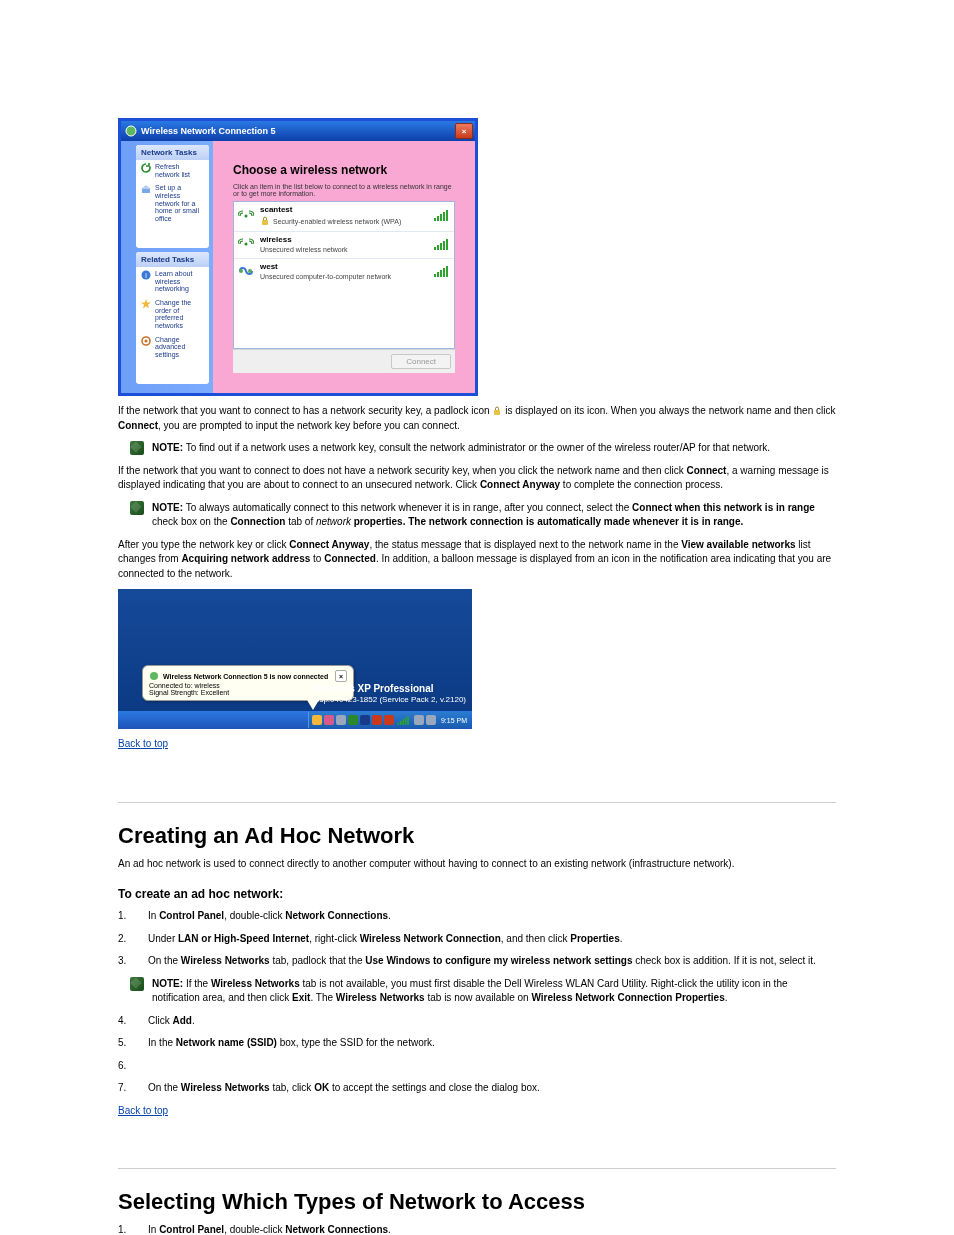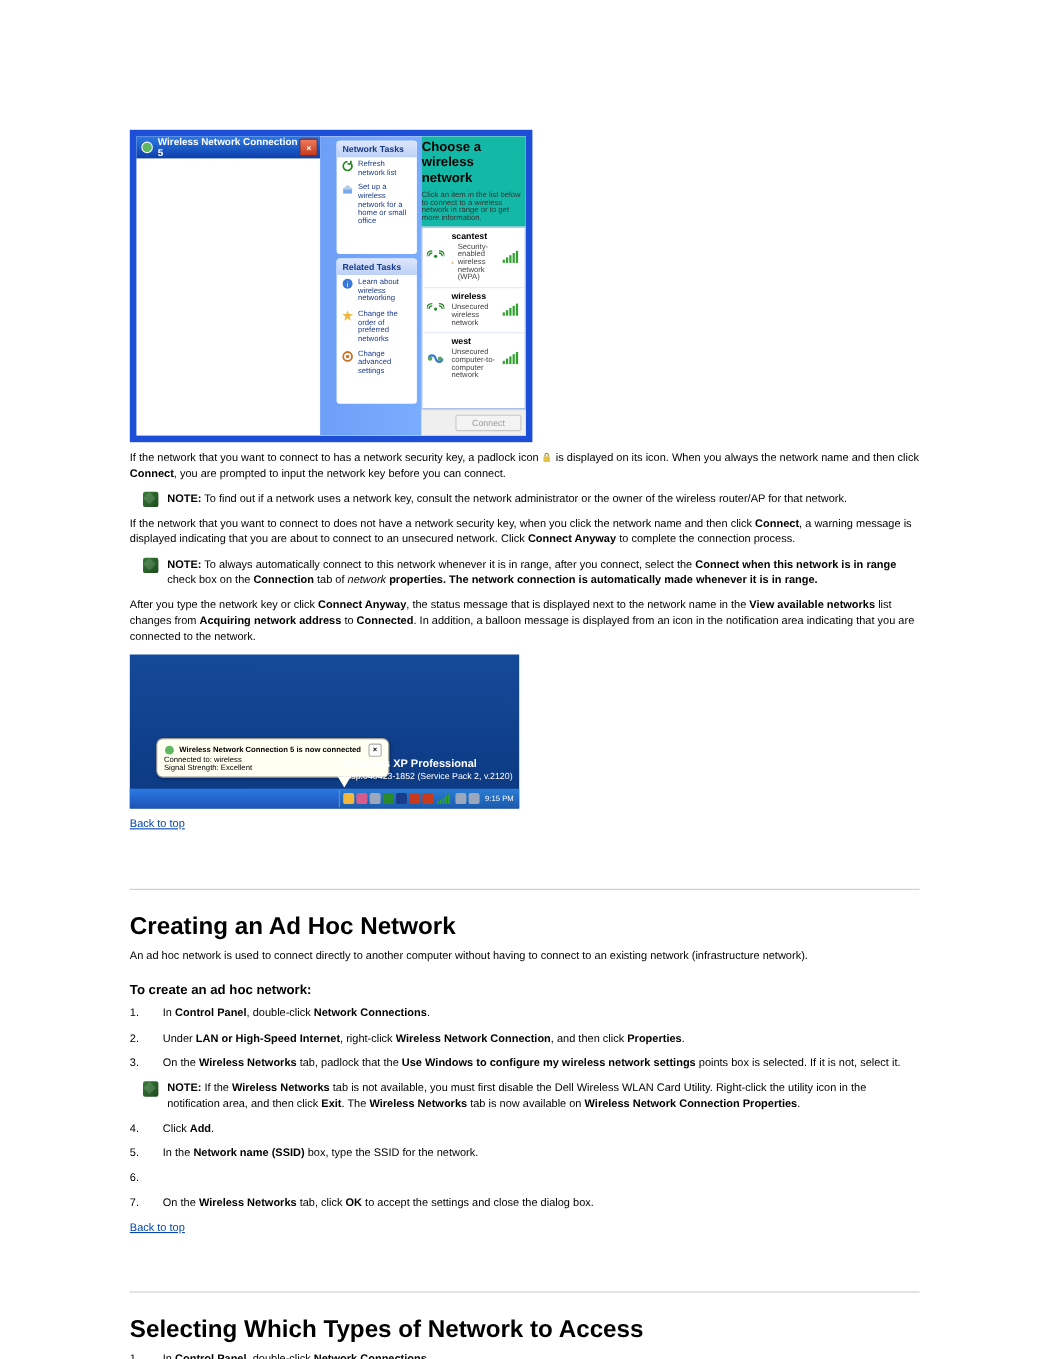--- a/index.html
+++ b/index.html
@@ -1,27 +1,27 @@
 <!DOCTYPE html>
 <html><head>
 <meta charset="utf-8">
 <style>
 body{margin:0;font-family:Verdana,Arial,sans-serif;font-size:10px;background:#fff;color:#000;width:954px}
 .page{padding:0 118px 40px}
-.img-xp-dialog{width:354px;height:272px;margin-top:118px;border:6px solid #1d4ed8;background:#fff;position:relative;display:flex;flex-direction:row}
+.img-xp-dialog{width:354px;height:272px;margin-top:118px;border:3px solid #1d4ed8;background:#fff;position:relative;display:flex;flex-direction:column}
 .titlebar{height:20px;background:linear-gradient(to bottom,#2b79e3,#0d3fab);display:flex;align-items:center;padding:0 2px 0 4px;color:#fff;font-size:9px;font-weight:bold}
 .titlebar .icon{width:12px;height:12px;margin-right:4px}
 .close-btn{width:16px;height:14px;border-radius:2px;background:linear-gradient(#f07b5b,#c73a1d);border:1px solid #8b2b14;display:flex;align-items:center;justify-content:center;color:#fff;font-size:8px;font-weight:bold;margin-left:auto}
 .body-area{flex:1;display:flex;background:#fff}
 .sidebar{width:92px;background:linear-gradient(to right,#6e9ff7,#7aacff);padding:0;font-size:8px;display:flex;flex-direction:column}
 .side-panel{background:#fff;margin:4px 4px 0 15px;border-radius:3px;padding:0 0 22px}
 .side-head{background:linear-gradient(to bottom,#dde7fb,#bcd0f6);font-weight:bold;font-size:8px;color:#1a3a8a;padding:3px 5px;border-radius:3px 3px 0 0}
 .side-link{display:flex;align-items:flex-start;gap:4px;padding:3px 5px;color:#1a3a8a;font-size:7px;line-height:1.1}
 .side-link .ic{width:10px;height:10px;flex:0 0 10px}
-.main{flex:1;display:flex;flex-direction:column;background:#14b8a6;padding:0}
+.main{flex:1;display:flex;flex-direction:column;background:#f9a8d4;padding:20px}
 .main h2{font-size:12px;font-weight:bold;margin:2px 0 6px;color:#000}
 .main .hint{font-size:7px;color:#333;margin-bottom:4px}
 .net-list{flex:1;border:1px solid #9fb7e0;background:#fff}
 .net-item{display:flex;align-items:center;gap:6px;padding:3px 4px 5px;border-bottom:1px solid #e3e8f5;font-size:7px}
 .net-item:last-child{border-bottom:none}
 .net-icon{width:16px;height:16px;flex:0 0 16px}
 .net-info{flex:1}
 .net-name{font-weight:bold;color:#000;font-size:8px}
 .net-desc{color:#444;font-size:7px;display:flex;align-items:center;gap:3px;margin-top:2px}
 .sig{display:flex;align-items:flex-end;gap:1px;margin-left:auto;padding-right:2px}
@@ -270,21 +270,21 @@
       <div><span>In </span><strong class="kw">Control Panel</strong><span>, double-click </span><strong class="kw">Network Connections</strong><span>.</span></div>
     </div>
 
 <div class="step">
       <span class="num">2.</span>
       <div><span>Under </span><strong class="kw">LAN or High-Speed Internet</strong><span>, right-click </span><strong class="kw">Wireless Network Connection</strong><span>, and then click </span><strong class="kw">Properties</strong><span>.</span></div>
     </div>
 
 <div class="step">
       <span class="num">3.</span>
-      <div><span>On the </span><strong class="kw">Wireless Networks</strong><span> tab, padlock that the </span><strong class="kw">Use Windows to configure my wireless network settings</strong><span> points box is selected. If it is not, select it.</span></div>
+      <div><span>On the </span><strong class="kw">Wireless Networks</strong><span> tab, padlock that the </span><strong class="kw">Use Windows to configure my wireless network settings</strong><span> check box is addition. If it is not, select it.</span></div>
     </div>
 
 <div class="note-row">
   <div class="note-icon"></div>
   <div class="note-body"><strong class="kw">NOTE:</strong> <span>If the </span><strong class="kw">Wireless Networks</strong><span> tab is not available, you must first disable the Dell Wireless WLAN Card Utility. Right-click the utility icon in the notification area, and then click </span><strong class="kw">Exit</strong><span>. The </span><strong class="kw">Wireless Networks</strong><span> tab is now available on </span><strong class="kw">Wireless Network Connection Properties</strong><span>.</span></div>
 </div>
 
 <div class="step">
       <span class="num">4.</span>
       <div><span>Click </span><strong class="kw">Add</strong><span>.</span></div>

